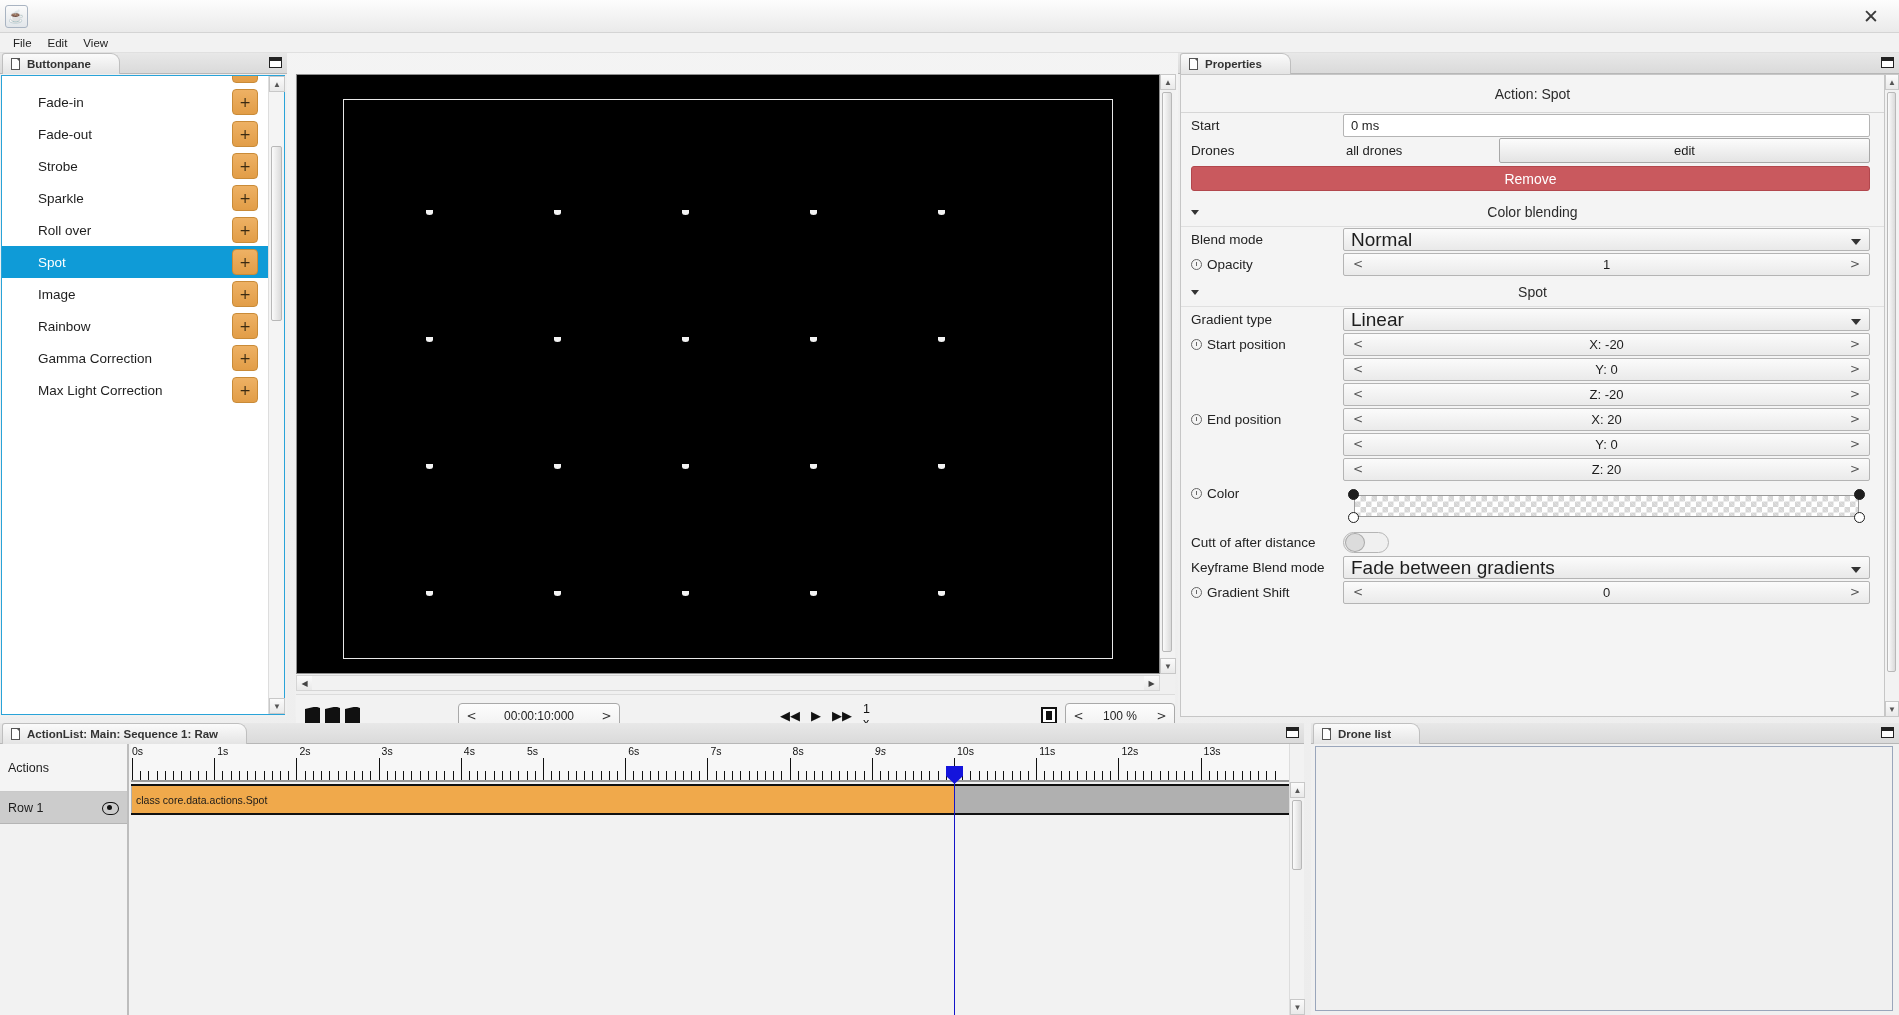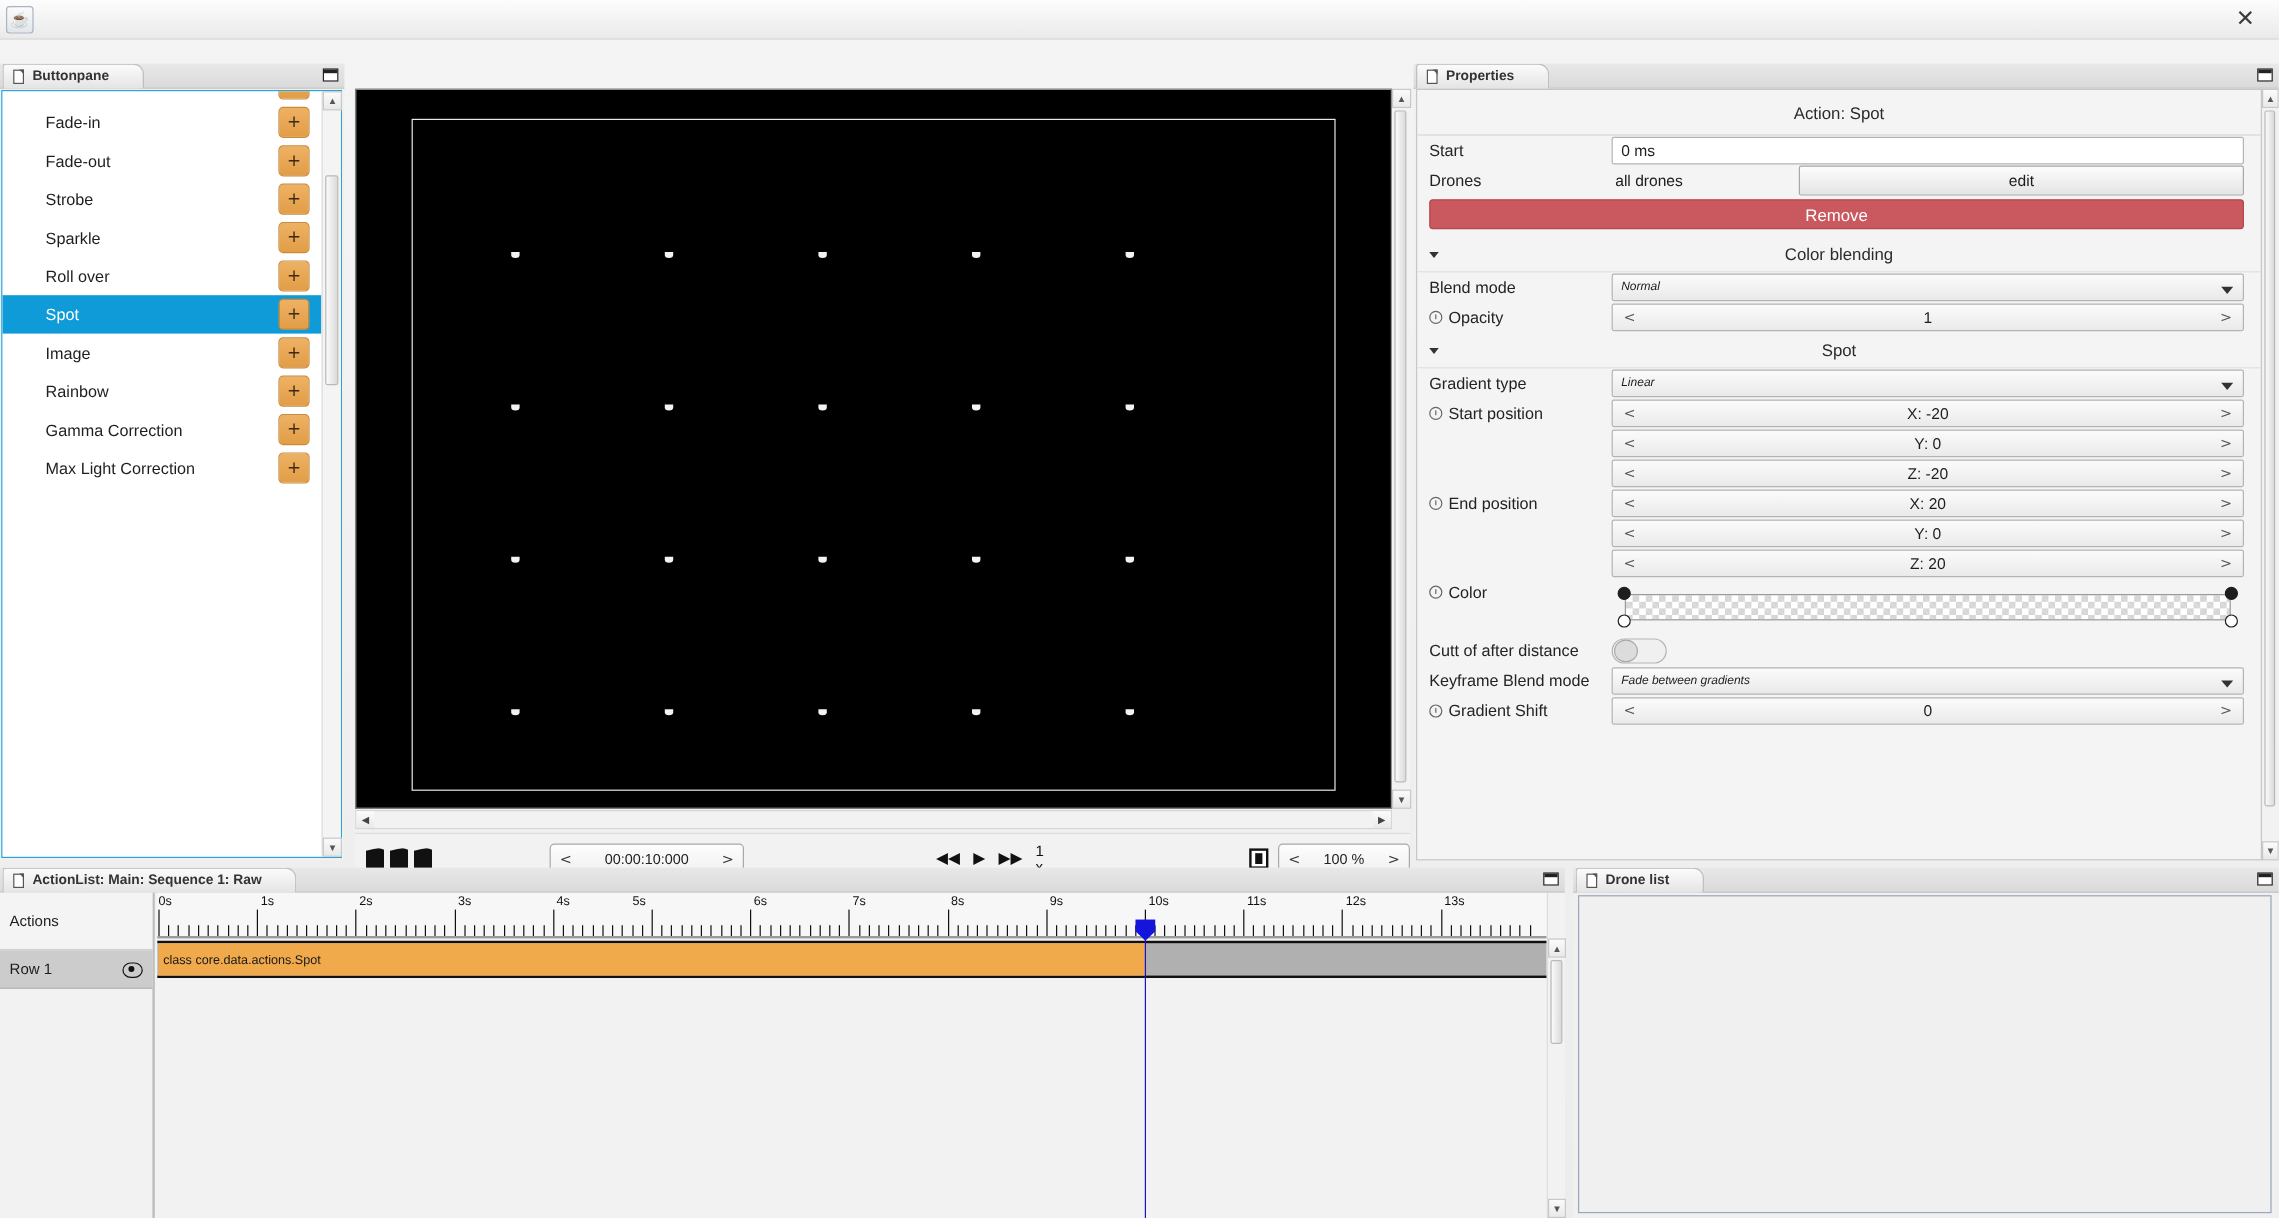--- a/index.html
+++ b/index.html
@@ -248,21 +248,21 @@
     flex: 1; height: 23px;
     background: #fff; border: 1px solid #b4b4b4; border-radius: 2px;
     display: flex; align-items: center; padding-left: 7px;
     font-size: 13px; color: #1d1d1d;
   }
   .prop-combo {
     flex: 1; height: 23px; position: relative;
     background: linear-gradient(#fbfbfb, #e9e9e9);
     border: 1px solid #b4b4b4; border-radius: 2px;
     display: flex; align-items: center; padding-left: 7px;
-    font-size: 10px; color: #1d1d1d; cursor: pointer; font-style: italic;
+    font-size: 19px; color: #1d1d1d; cursor: pointer;
   }
   .prop-combo .caret {
     position: absolute; right: 8px; top: 10px;
     width: 0; height: 0;
     border-left: 5px solid transparent; border-right: 5px solid transparent;
     border-top: 6px solid #333;
   }
   .spin {
     flex: 1; height: 23px; position: relative;
     background: linear-gradient(#fbfbfb, #eaeaea);
@@ -408,20 +408,25 @@
 </head>
 <body>
 
 <div class="app">
 
   <div class="titlebar">
     <div class="app-icon">☕</div>
     <div class="close-btn">✕</div>
   </div>
 
+  <div class="menubar">
+    <div class="menu-item">File</div>
+    <div class="menu-item">Edit</div>
+    <div class="menu-item">View</div>
+  </div>
 
   <div class="panel" id="buttonpane">
     <div class="panel-tabbar">
       <div class="panel-tab">
         <span class="doc-icon"></span>
         <span>Buttonpane</span>
       </div>
       <div class="maximize-btn"></div>
     </div>
     <div class="panel-body">
@@ -844,21 +849,21 @@
             <div class="tick minor" style="left: 666.82px;"></div>
             <div class="tick minor" style="left: 675.04px;"></div>
             <div class="tick minor" style="left: 683.26px;"></div>
             <div class="tick minor" style="left: 691.48px;"></div>
             <div class="tick minor" style="left: 699.7px;"></div>
             <div class="tick minor" style="left: 707.92px;"></div>
             <div class="tick minor" style="left: 716.14px;"></div>
             <div class="tick minor" style="left: 724.36px;"></div>
             <div class="tick minor" style="left: 732.58px;"></div>
             <div class="tick major" style="left: 740.8px;"></div>
-            <div class="tick-label" style="left: 743.8px;">9s</div>
+            <div class="tick-label" style="left: 743.8px; font-style: italic;">9s</div>
             <div class="tick minor" style="left: 749.02px;"></div>
             <div class="tick minor" style="left: 757.24px;"></div>
             <div class="tick minor" style="left: 765.46px;"></div>
             <div class="tick minor" style="left: 773.68px;"></div>
             <div class="tick minor" style="left: 781.9px;"></div>
             <div class="tick minor" style="left: 790.12px;"></div>
             <div class="tick minor" style="left: 798.34px;"></div>
             <div class="tick minor" style="left: 806.56px;"></div>
             <div class="tick minor" style="left: 814.78px;"></div>
             <div class="tick major" style="left: 823px;"></div>

